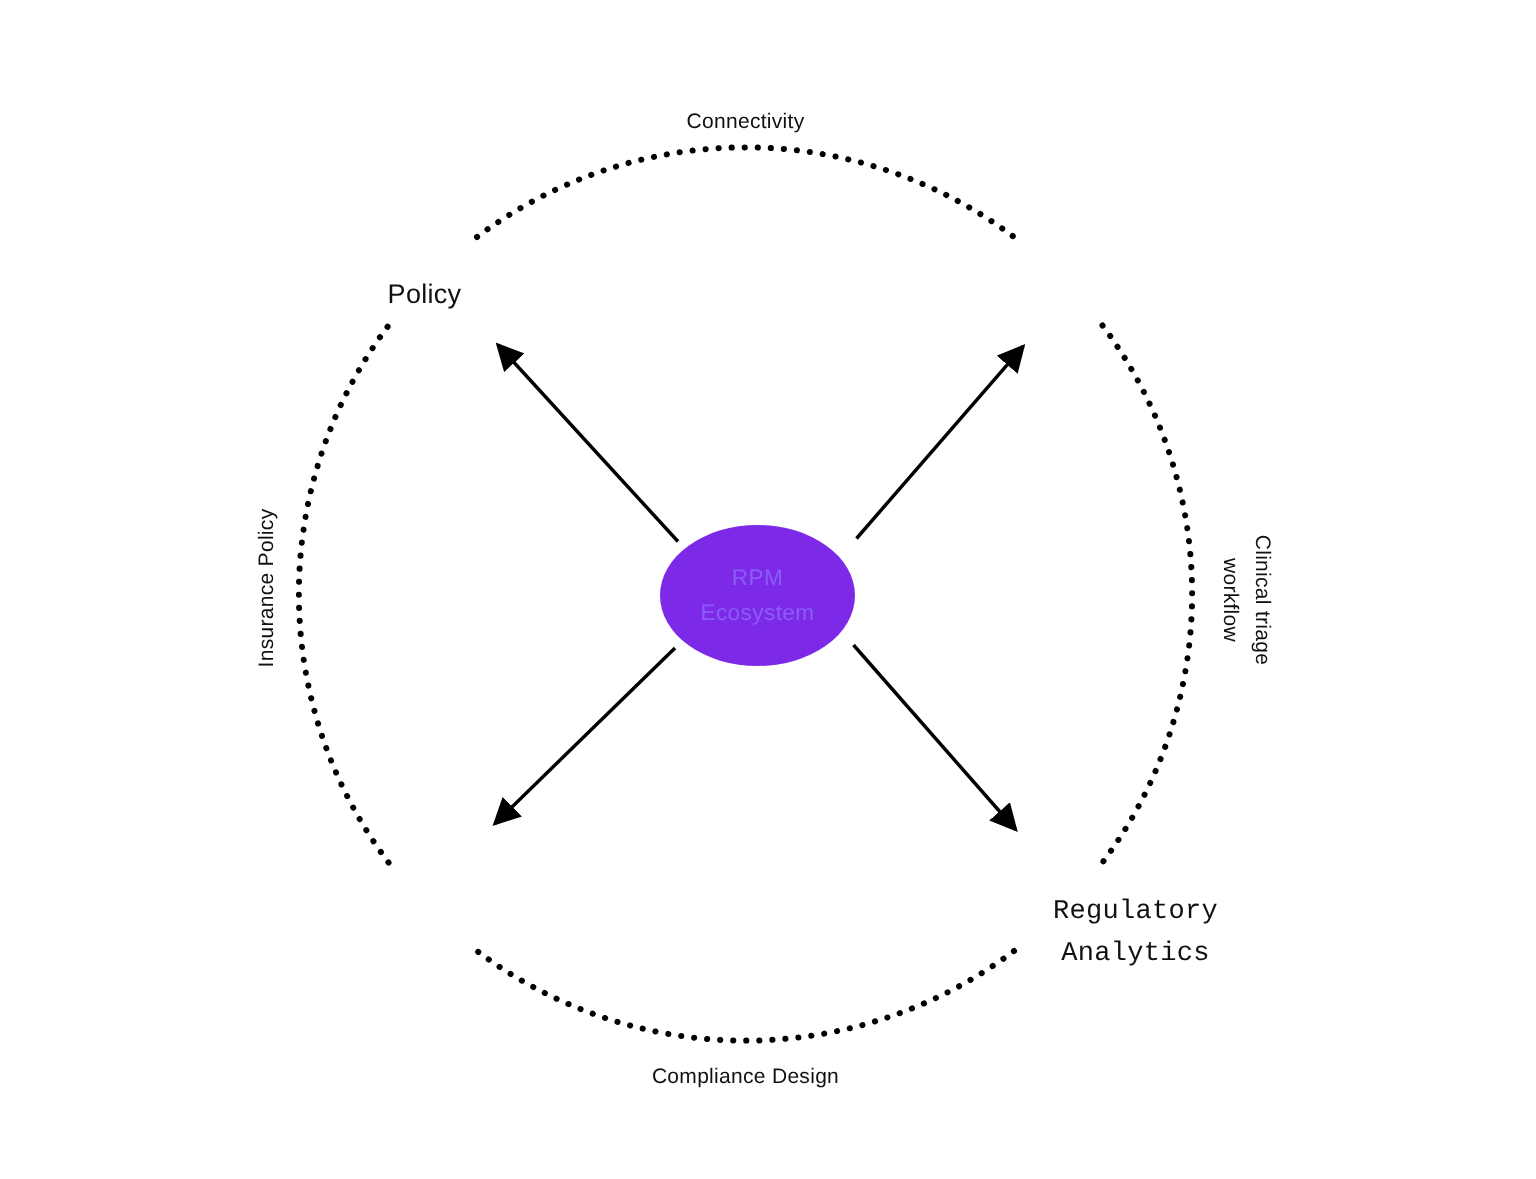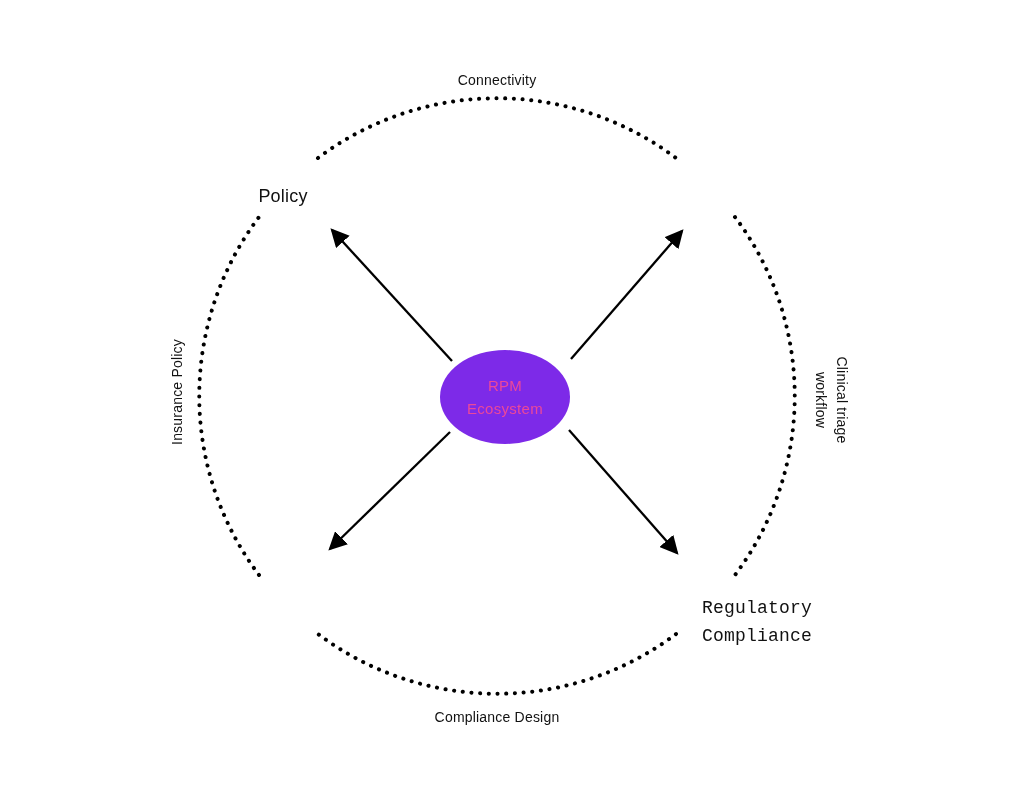--- a/index.html
+++ b/index.html
@@ -43,21 +43,21 @@
   }
   .ring-label-right {
     transform: translate(-50%, -50%) rotate(90deg);
     line-height: 21px;
   }
   .center-text {
     position: absolute;
     left: 505px;
     top: 397px;
     transform: translate(-50%, -50%);
-    color: #ec4899;
+    color: #8b5cf6;
     font-size: 15px;
     font-weight: 500;
     line-height: 23px;
     text-align: center;
     white-space: nowrap;
     letter-spacing: 0.3px;
   }
 </style>
 </head>
 <body>
@@ -92,21 +92,21 @@
     <div>RPM</div>
     <div>Ecosystem</div>
   </div>
 
   <div class="label node-label" style="left:283px; top:196px;">Policy</div>
 
 
 
   <div class="label node-label" style="left:757px; top:622px;font-family:Liberation Mono, monospace;">
     <div>Regulatory</div>
-    <div>Compliance</div>
+    <div>Analytics</div>
   </div>
 
   <div class="label ring-label" style="left:497px; top:80px;">Connectivity</div>
 
   <div class="label ring-label" style="left:497px; top:717px;">Compliance Design</div>
 
   <div class="label ring-label ring-label-left" style="left:177px; top:392px;">Insurance Policy</div>
 
   <div class="label ring-label ring-label-right" style="left:831px; top:400px;">
     <div>Clinical triage</div>

